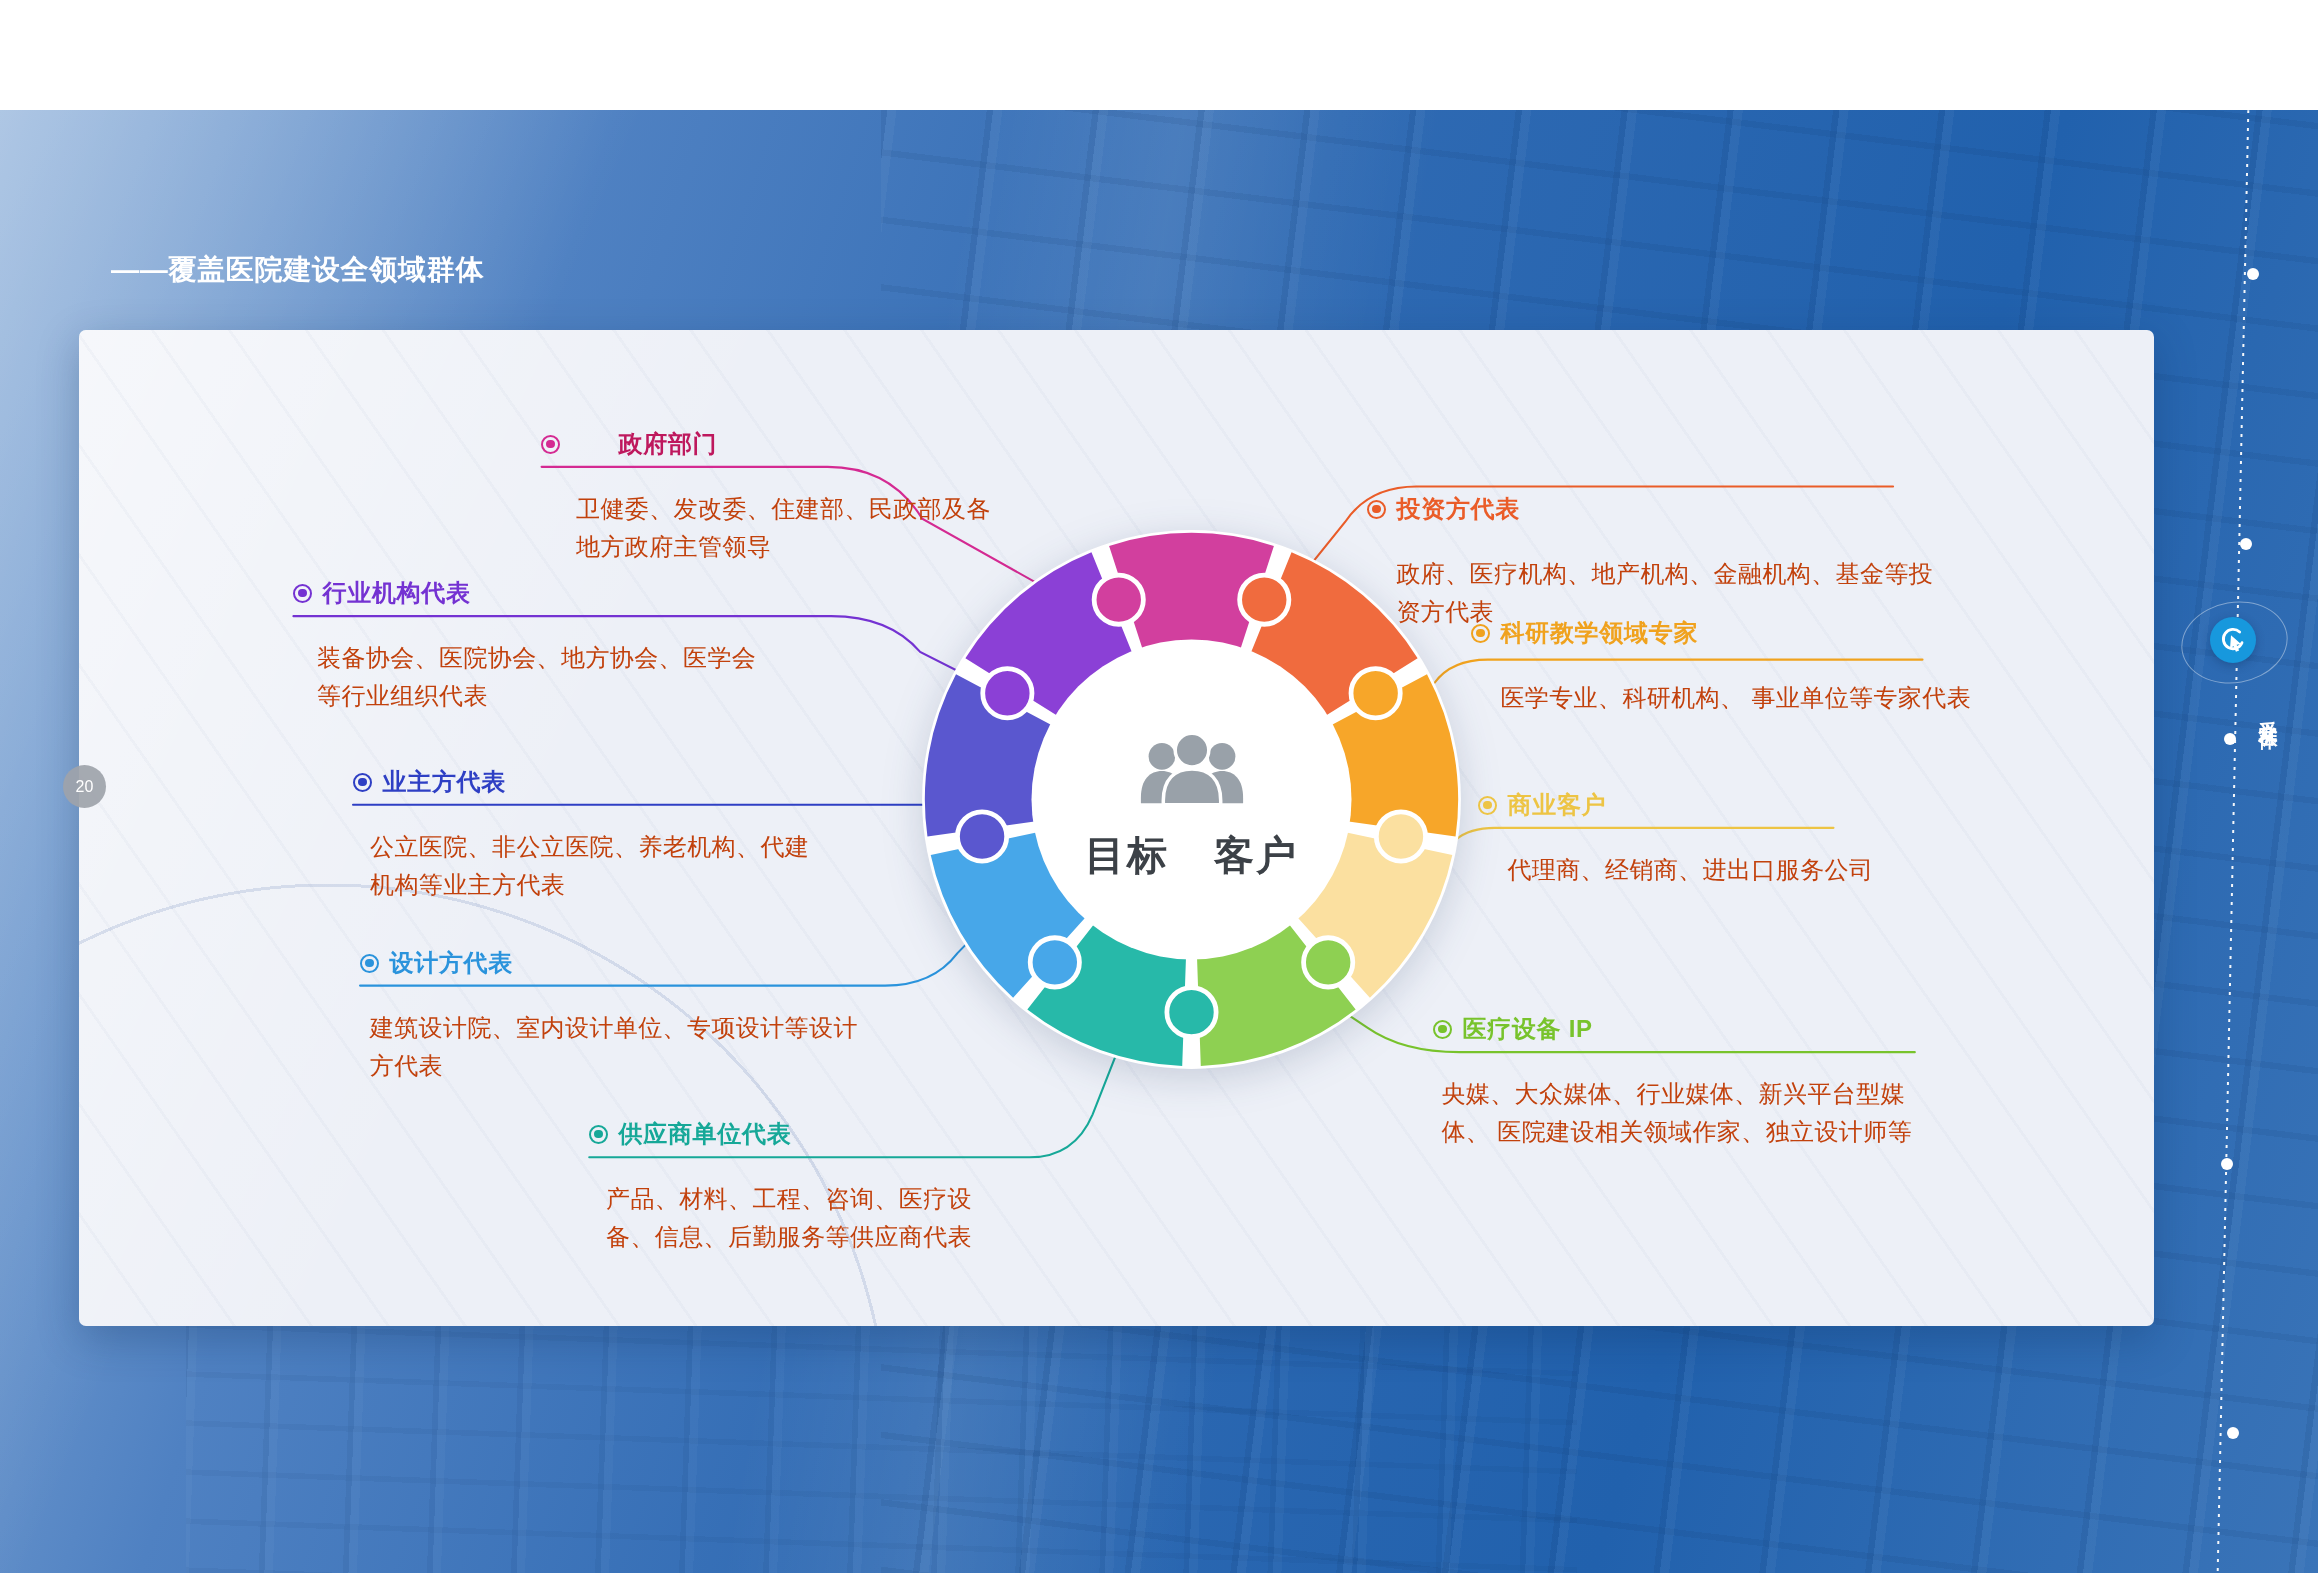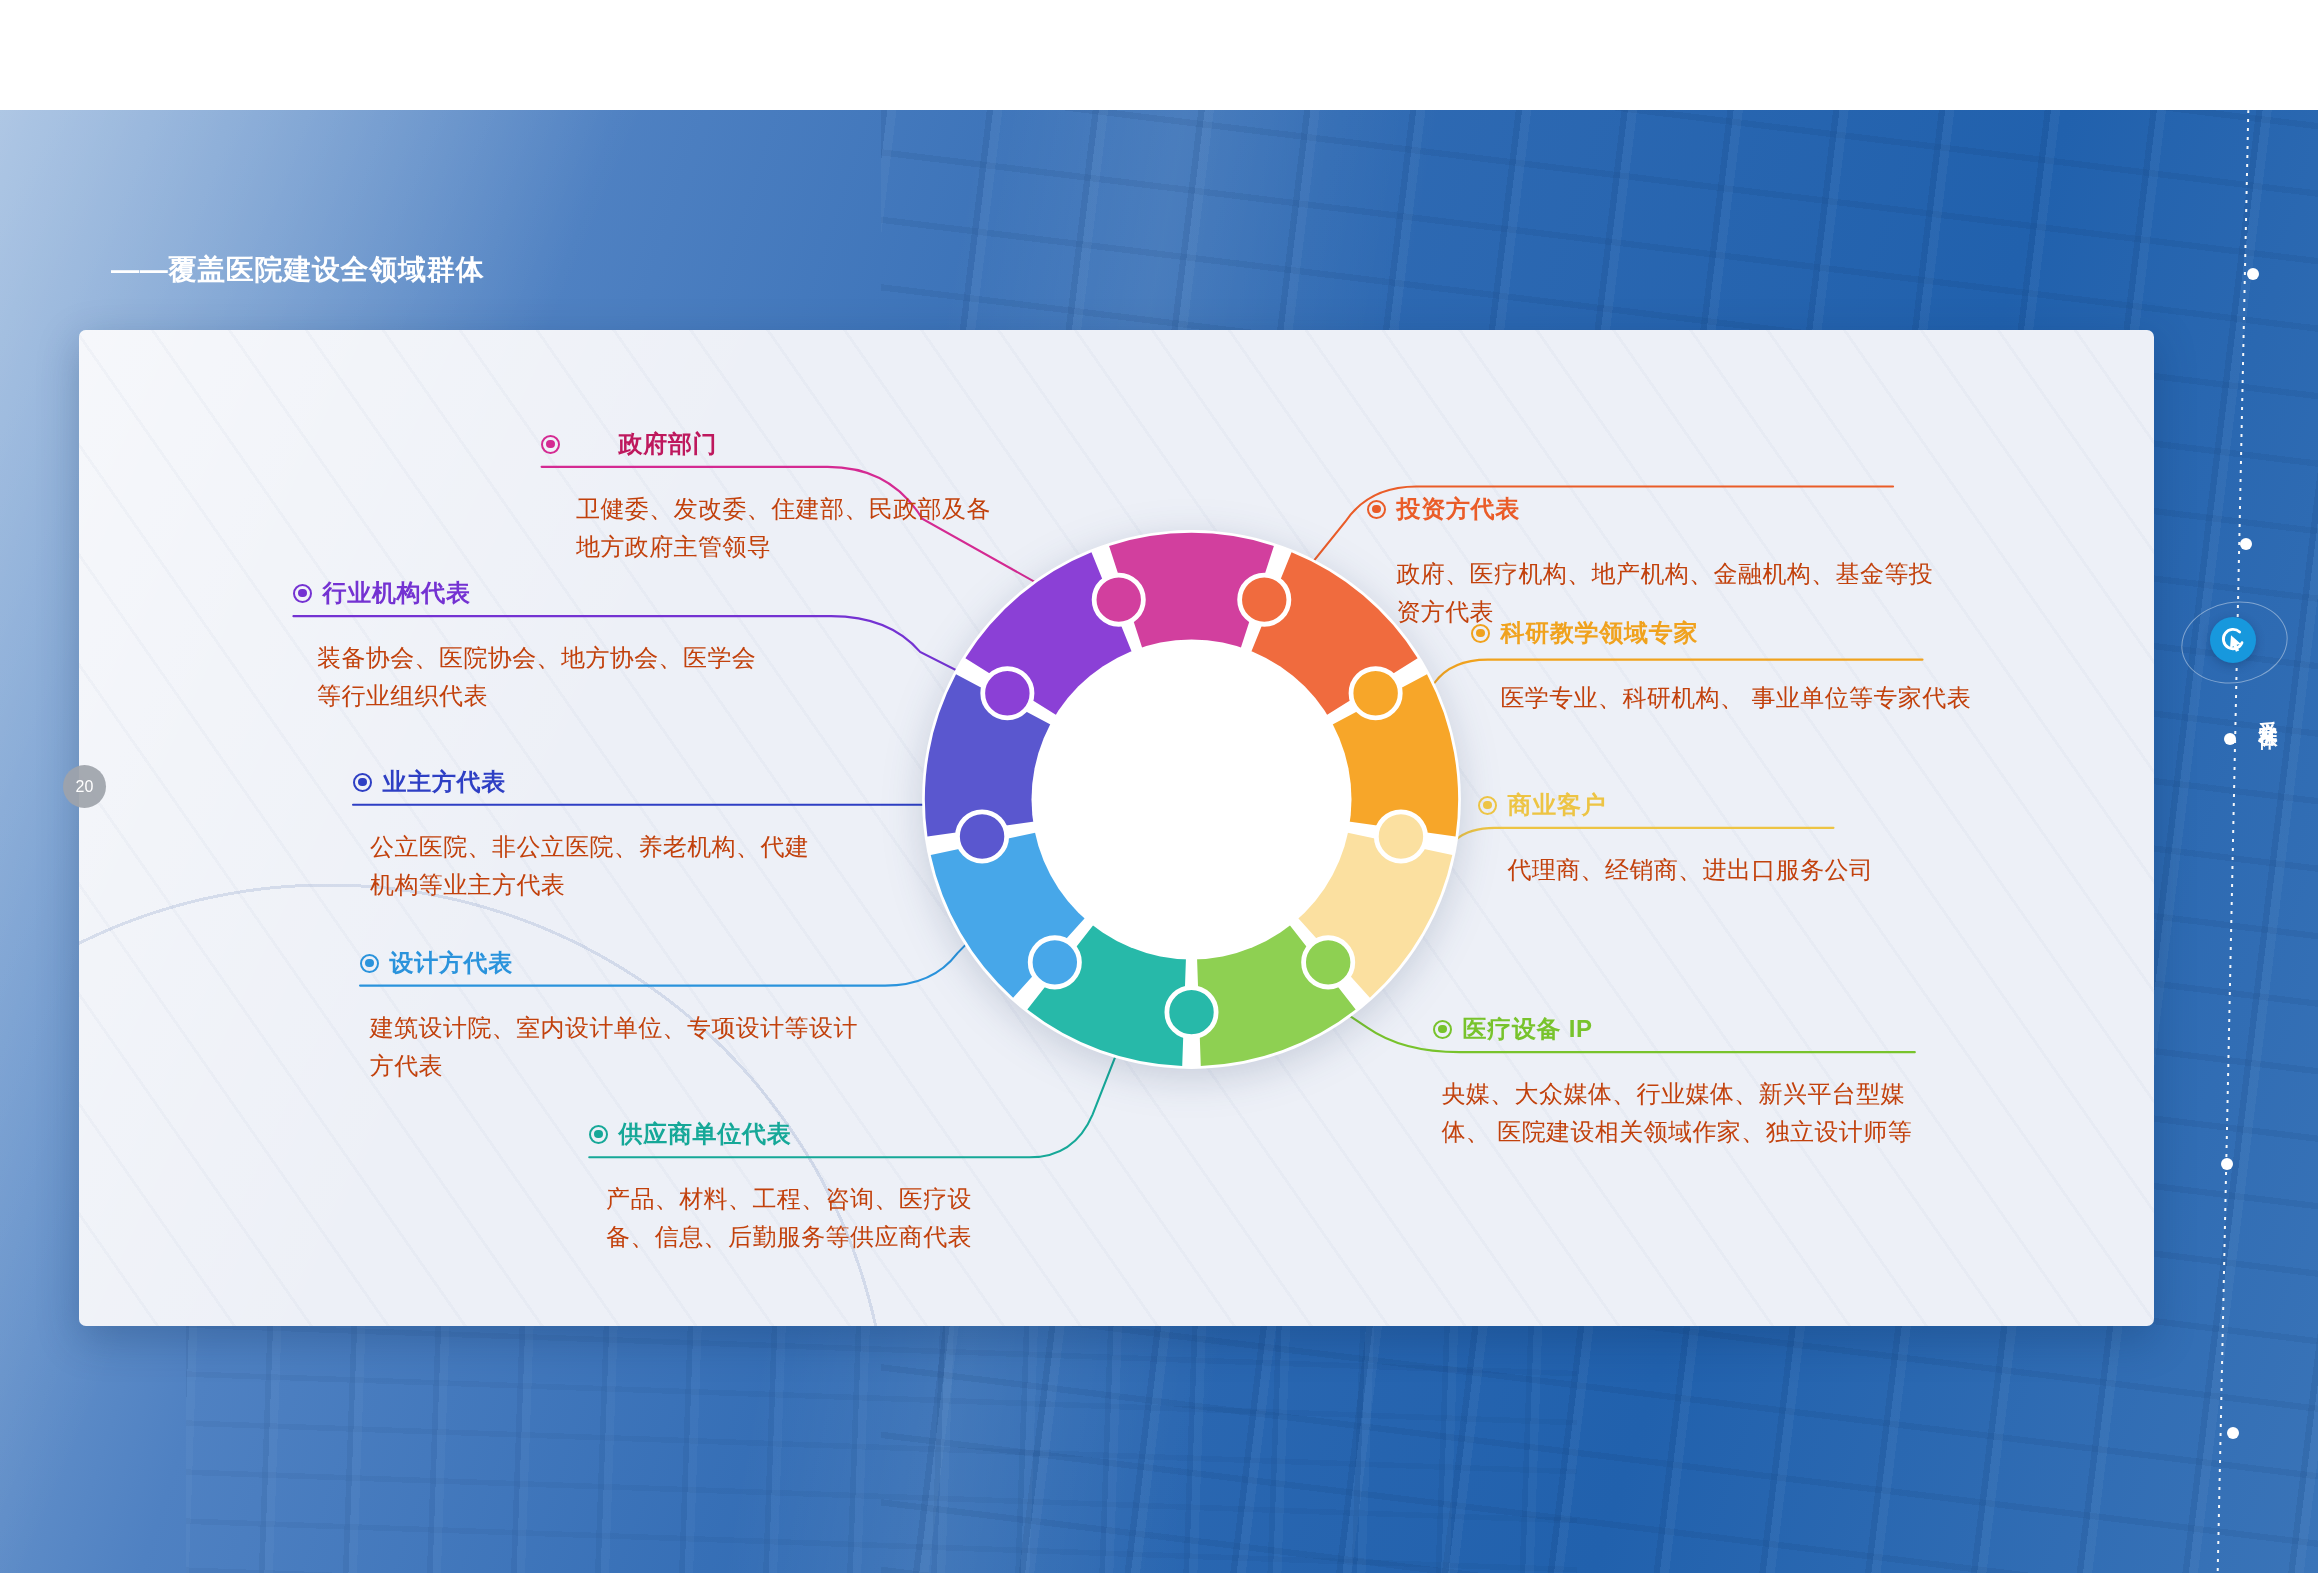--- a/index.html
+++ b/index.html
@@ -108,20 +108,38 @@
       <circle cx="706.3" cy="454.0" r="36" fill="#fbe0a0"></circle>
       <circle cx="599.9" cy="638.2" r="36" fill="#8ed052"></circle>
       <circle cx="400" cy="711" r="36" fill="#27b9a9"></circle>
       <circle cx="200.1" cy="638.2" r="36" fill="#47a7e9"></circle>
       <circle cx="93.7" cy="454.0" r="36" fill="#5a57cf"></circle>
       <circle cx="130.7" cy="244.5" r="36" fill="#8b40d6"></circle>
     </g>
     <circle cx="400" cy="400" r="234" fill="#ffffff"></circle>
   </svg>
 
+  <div class="center-overlay">
+    <svg width="140" height="90" viewBox="0 0 200 128">
+      <g fill="#99a1a9">
+        <circle cx="57" cy="46" r="19"></circle>
+        <path d="M27 113 v-8 c0 -26 13 -38 30 -38 c17 0 30 12 30 38 v8 z"></path>
+        <circle cx="143" cy="46" r="19"></circle>
+        <path d="M113 113 v-8 c0 -26 13 -38 30 -38 c17 0 30 12 30 38 v8 z"></path>
+      </g>
+      <g fill="#99a1a9" stroke="#ffffff" stroke-width="5">
+        <circle cx="100" cy="37" r="24"></circle>
+        <path d="M59 115 v-6 c0 -30 16 -45 41 -45 c25 0 41 15 41 45 v6 z"></path>
+      </g>
+    </svg>
+    <div class="center-words">
+      <span>目标</span>
+      <span>客户</span>
+    </div>
+  </div>
 
   <div class="cat" style="left:541px;top:428px;">
     <div class="cat-head">
       <span class="bullet" style="border-color: rgb(212, 42, 146);">
           <i style="background: rgb(212, 42, 146);"></i>
         </span>
       <span class="cat-label" style="color: #be185d; margin-left: 48px;">政府部门</span>
     </div>
     <div class="cat-desc" style="left:35px;top:62px;width:421px;">卫健委、发改委、住建部、民政部及各地方政府主管领导</div>
   </div>

